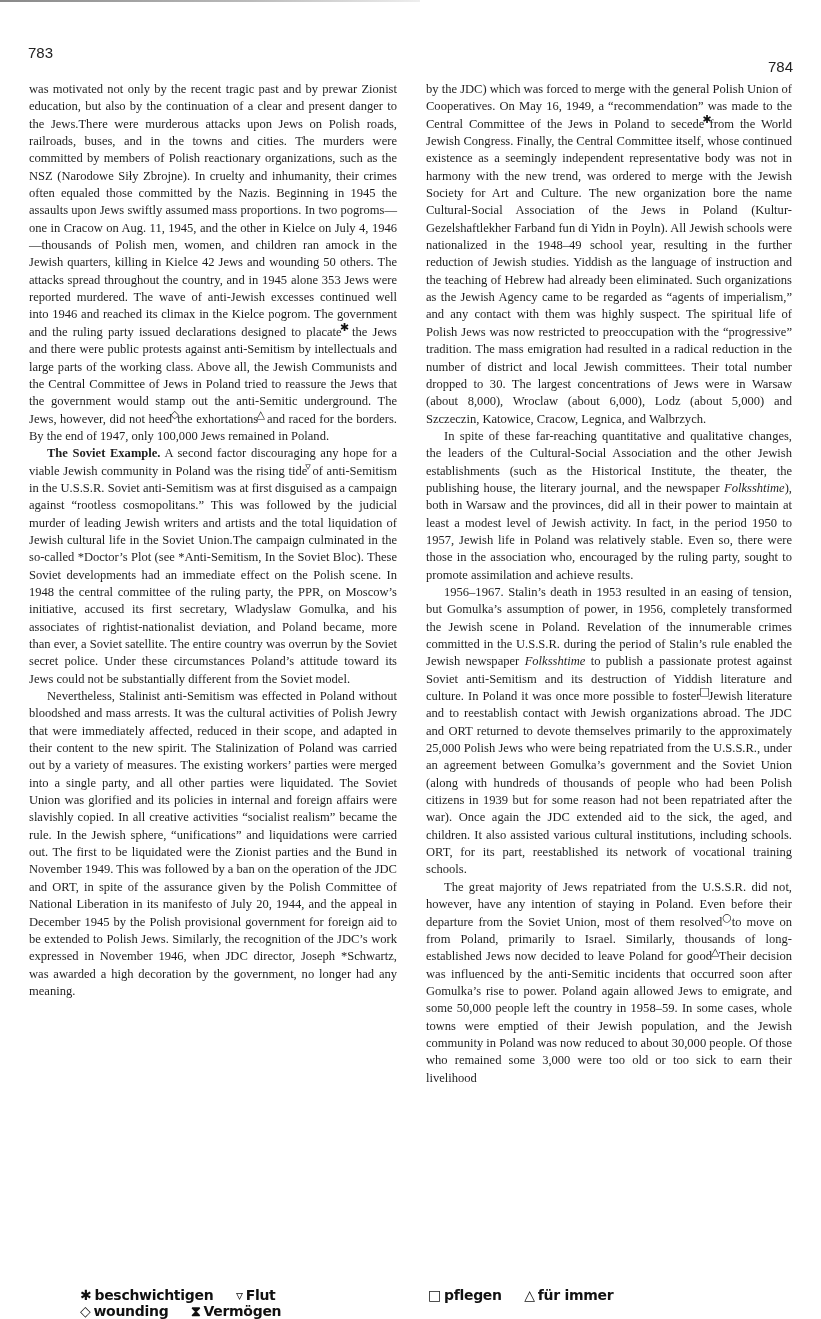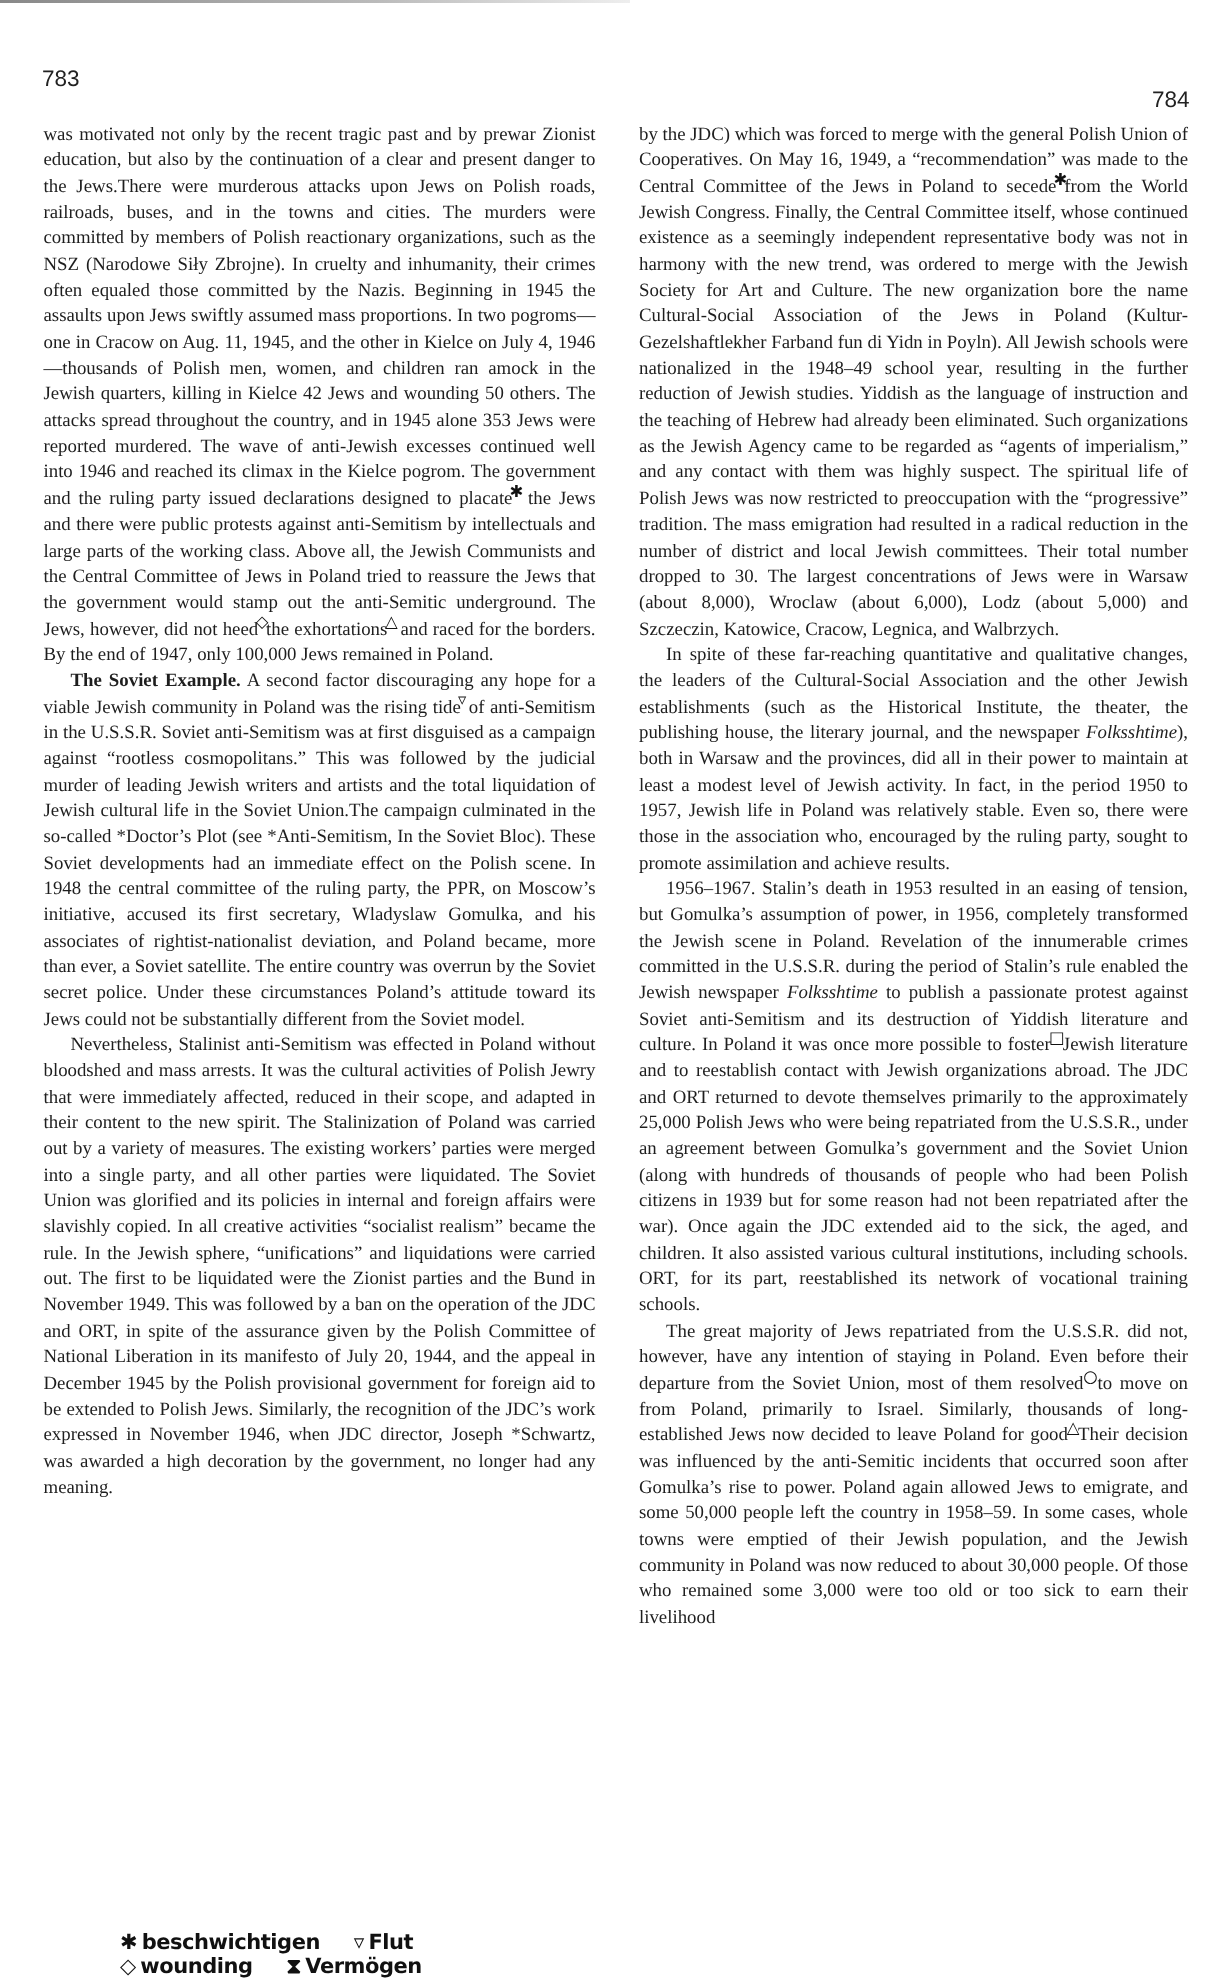--- a/index.html
+++ b/index.html
@@ -56,13 +56,17 @@
     <span class="note"><span class="sym">✱</span><span>beschwichtigen</span></span>
     <span class="note"><span class="sym">▿</span><span>Flut</span></span>
   </div>
   <div class="note-row">
     <span class="note"><span class="sym">◇</span><span>wounding</span></span>
     <span class="note"><span class="sym">⧗</span><span>Vermögen</span></span>
   </div>
 </div>
 
 <div class="notes right">
+  <div class="note-row">
+    <span class="note"><span class="sym">□</span><span>pflegen</span></span>
+    <span class="note"><span class="sym">△</span><span>für immer</span></span>
+  </div>
 </div>
 
 </body></html>

